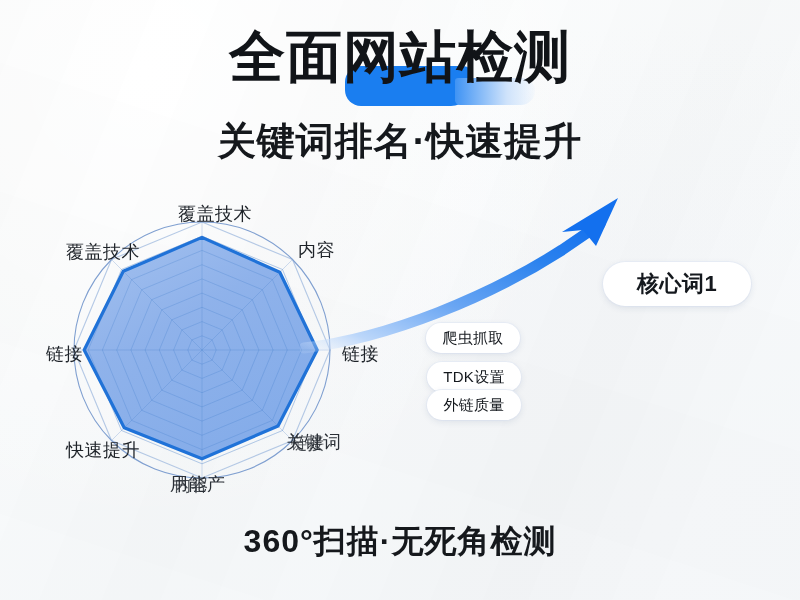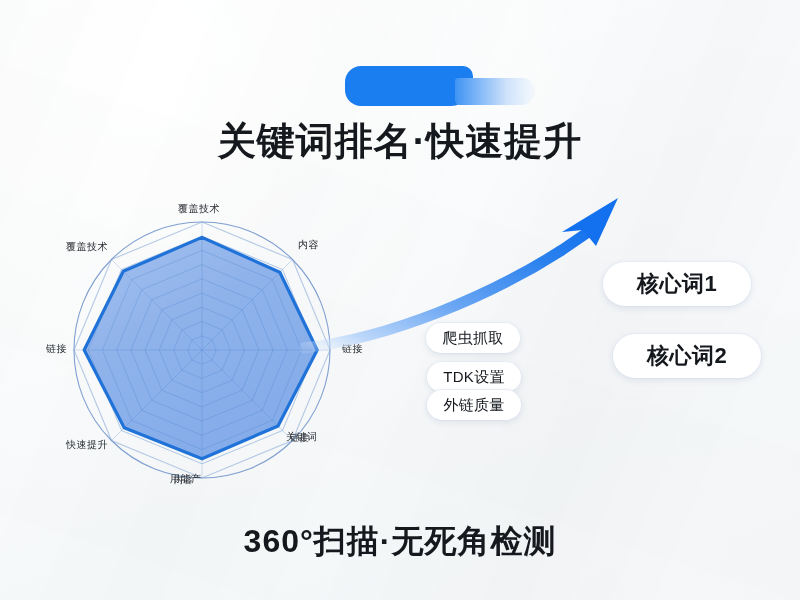--- a/index.html
+++ b/index.html
@@ -124,21 +124,21 @@
     position: absolute;
     left: 30px;
     top: 190px;
     width: 360px;
     height: 320px;
   }
   #radar-svg { position: absolute; left: 0; top: 0; }
 
   .radar-label {
     position: absolute;
-    font-size: 10px;
+    font-size: 18px;
     color: #1d2228;
     white-space: nowrap;
     letter-spacing: 0.5px;
   }
   .radar-label.garbled {
     color: #2a2f36;
     filter: blur(0.15px);
   }
   .garb {
     position: relative;
@@ -190,20 +190,23 @@
 </head>
 <body>
 
 <div id="stage">
 
   <div id="texture"></div>
 
   <div class="hl-mark"></div>
   <div class="hl-mark-tail"></div>
 
+  <div class="headline-wrap">
+    <div class="headline">全面网站检测</div>
+  </div>
 
   <div class="subhead-wrap">
     <div class="subhead">关键词排名·快速提升</div>
   </div>
 
   <div id="radar-block">
 
     <svg id="radar-svg" width="360" height="320" viewBox="0 0 360 320">
       <defs>
         <linearGradient id="radarFill" x1="0" y1="0" x2="0.6" y2="1">
@@ -299,23 +302,20 @@
       </linearGradient>
     </defs>
     <path d="M 4 168 C 90 158, 190 116, 262 70 L 300 44" fill="none" stroke="url(#arrowGrad)" stroke-width="11" stroke-linecap="round"></path>
     <path d="M 318 18 L 296 66 L 283 50 L 262 52 Z" fill="#1370ee"></path>
   </svg>
 
   <div class="pill pill-big" style="left:603px; top:262px;justify-content:center;">
     <span>核心词1</span>
   </div>
 
-  <div class="pill pill-big" style="left:613px; top:334px;">
-    <span>核心词2</span>
-  </div>
 
   <div class="pill pill-small" style="left:426px; top:323px;">
     <span>爬虫抓取</span>
   </div>
 
   <div class="pill pill-small" style="left:427px; top:362px;">
     <span>TDK设置</span>
   </div>
 
   <div class="pill pill-small" style="left:427px; top:390px;">

